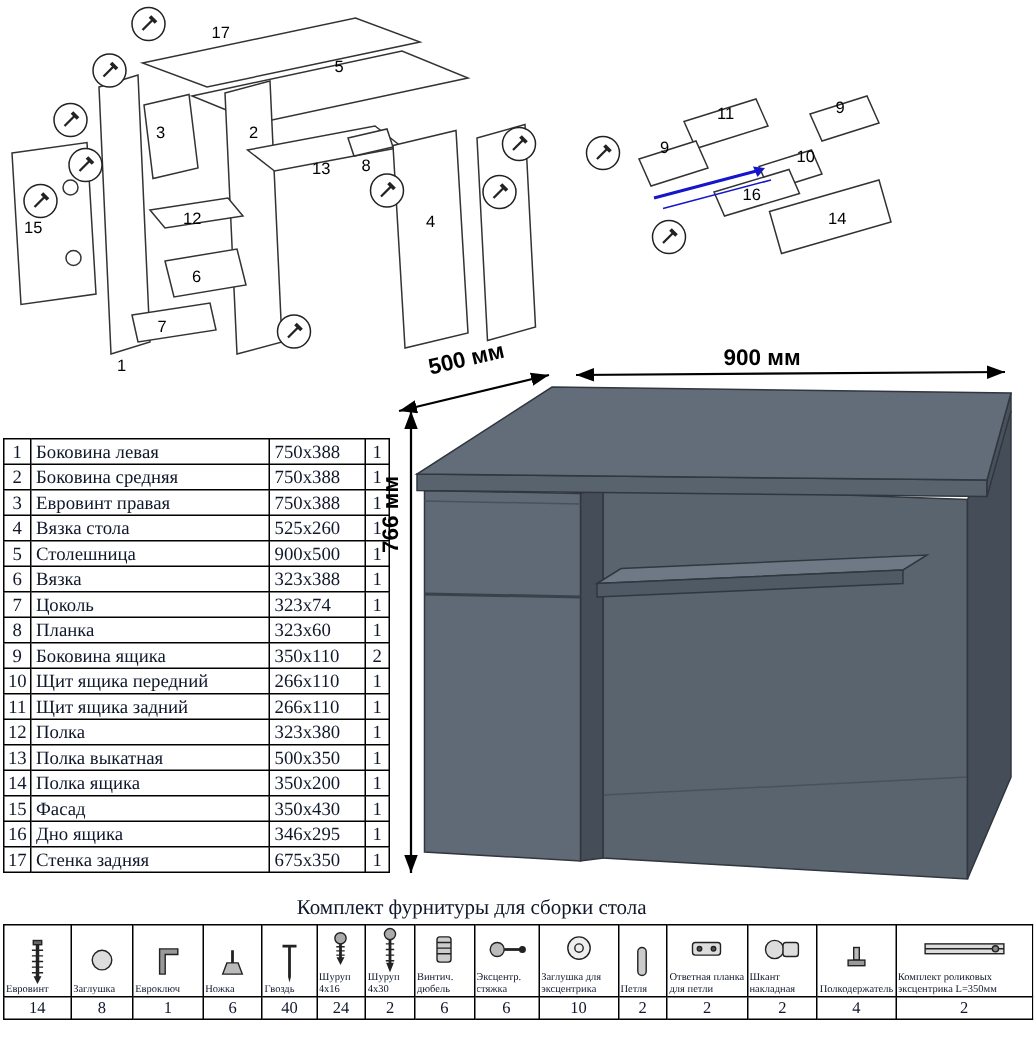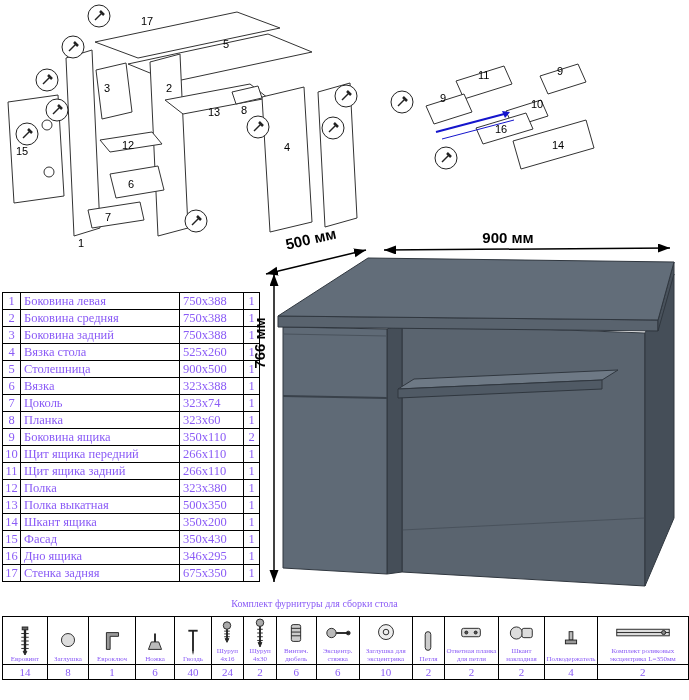--- a/index.html
+++ b/index.html
@@ -1,36 +1,36 @@
 <!DOCTYPE html>
 <html><head>
 <meta charset="utf-8">
 <style>
   html,body{margin:0;padding:0;background:#fff;}
   .sheet{position:relative;width:689px;height:700px;background:#fff;overflow:hidden;
-         font-family:"Liberation Sans",sans-serif;color:#8b5cf6;}
+         font-family:"Liberation Sans",sans-serif;color:#0f172a;}
   svg{display:block;}
   .diag{position:absolute;}
   .dlabel{font-family:"Liberation Sans",sans-serif;font-size:11px;fill:#000;}
   .dim{font-family:"Liberation Sans",sans-serif;font-size:15px;font-weight:bold;fill:#000;}
   
   table.parts{position:absolute;left:2px;top:292px;border-collapse:collapse;
               font-family:"Liberation Serif",serif;font-size:12.5px;}
   table.parts td{border:1px solid #000;height:16px;line-height:15px;padding:0 3px;white-space:nowrap;}
   table.parts td.c-num{width:15px;text-align:center;padding:0 1px;}
   table.parts td.c-name{width:152px;}
   table.parts td.c-size{width:57px;}
   table.parts td.c-qty{width:13px;text-align:center;padding:0 1px;}
   
   .hw-title{position:absolute;left:0;top:598px;width:629px;text-align:center;
-            font-family:"Liberation Serif",serif;font-size:10px;}
+            font-family:"Liberation Serif",serif;font-size:14px;}
   table.hw{position:absolute;left:2px;top:616px;border-collapse:collapse;table-layout:fixed;}
   table.hw td{border:1px solid #000;vertical-align:bottom;padding:1px;}
   .hw-icon{display:flex;justify-content:center;align-items:center;height:30px;}
-  .hw-label{font-family:"Liberation Serif",serif;font-size:7px;line-height:7.5px;text-align:center;
+  .hw-label{font-family:"Liberation Serif",serif;font-size:7px;line-height:7.5px;
             overflow:hidden;}
   table.hw td.hw-qty{text-align:center;font-family:"Liberation Serif",serif;font-size:11px;
                      height:14px;vertical-align:middle;padding:0;}
 </style>
 </head>
 <body>
 
 <div class="sheet">
 
   <svg class="diag" style="left:0;top:0" width="392" height="272" viewBox="0 0 392 272">
@@ -154,21 +154,21 @@
           <td class="c-qty">1</td>
         </tr>
       <tr>
           <td class="c-num">2</td>
           <td class="c-name">Боковина средняя</td>
           <td class="c-size">750x388</td>
           <td class="c-qty">1</td>
         </tr>
       <tr>
           <td class="c-num">3</td>
-          <td class="c-name">Боковина задний</td>
+          <td class="c-name">Евровинт правая</td>
           <td class="c-size">750x388</td>
           <td class="c-qty">1</td>
         </tr>
       <tr>
           <td class="c-num">4</td>
           <td class="c-name">Вязка стола</td>
           <td class="c-size">525x260</td>
           <td class="c-qty">1</td>
         </tr>
       <tr>
@@ -220,21 +220,21 @@
           <td class="c-qty">1</td>
         </tr>
       <tr>
           <td class="c-num">13</td>
           <td class="c-name">Полка выкатная</td>
           <td class="c-size">500x350</td>
           <td class="c-qty">1</td>
         </tr>
       <tr>
           <td class="c-num">14</td>
-          <td class="c-name">Шкант ящика</td>
+          <td class="c-name">Полка ящика</td>
           <td class="c-size">350x200</td>
           <td class="c-qty">1</td>
         </tr>
       <tr>
           <td class="c-num">15</td>
           <td class="c-name">Фасад</td>
           <td class="c-size">350x430</td>
           <td class="c-qty">1</td>
         </tr>
       <tr>

